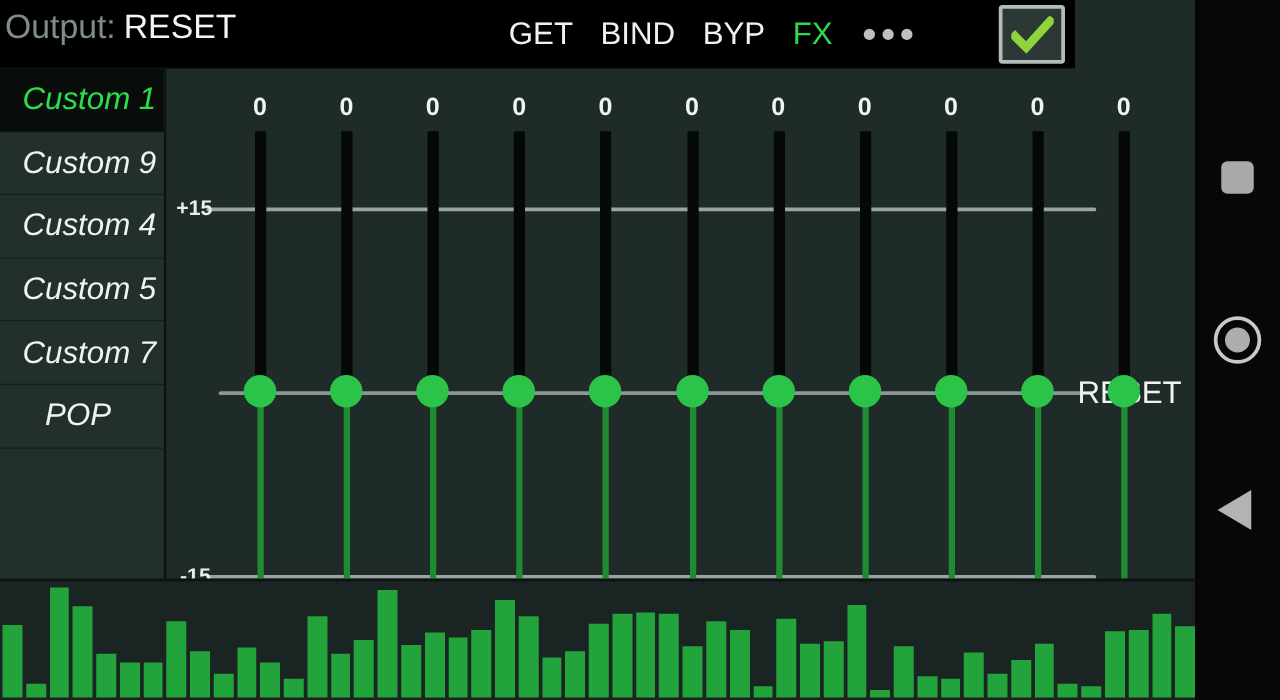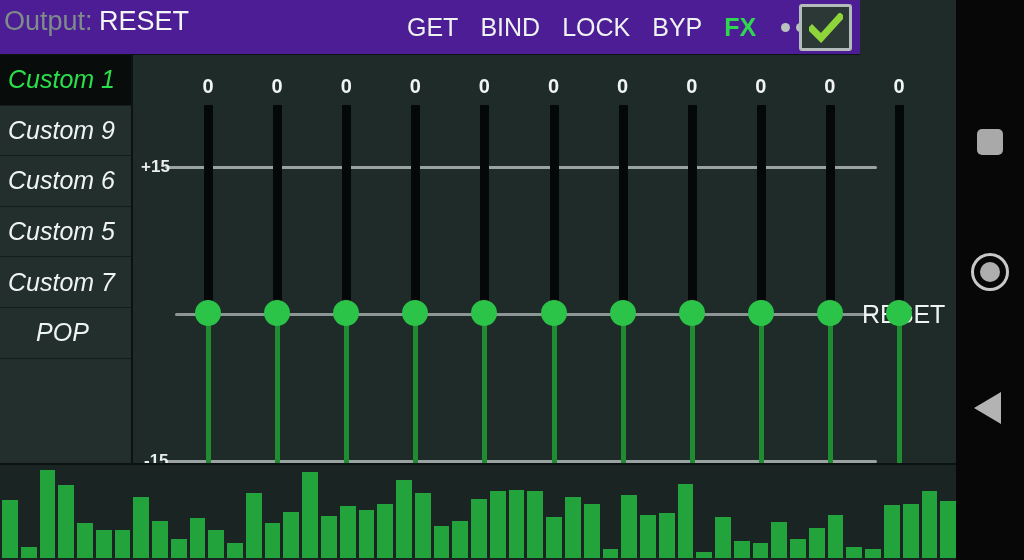--- a/index.html
+++ b/index.html
@@ -30,21 +30,21 @@
     background: #1e2b29;
     overflow: hidden;
   }
 
   
   .header {
     position: absolute;
     left: 0; top: 0;
     width: 860px;
     height: 55px;
-    background: #4c1d95;
+    background: #000000;
     border-bottom: 1px solid #0c1413;
     box-sizing: border-box;
   }
   .output-label {
     position: absolute;
     left: 4px; top: 6px;
     font-size: 27px;
     color: #7e8c8a;
     letter-spacing: 0px;
   }
@@ -63,21 +63,21 @@
     gap: 0px;
   }
   .hdr-btn {
     font-size: 25px;
     color: #eef2f1;
     padding: 0 11px;
     line-height: 55px;
     cursor: pointer;
     white-space: nowrap;
   }
-  .hdr-btn.accent { color: #2fd64f; font-weight: bold; }
+  .hdr-btn.accent { color: #2fd64f; }
   .dots-btn {
     display: flex;
     align-items: center;
     gap: 6px;
     padding: 0 14px;
     height: 55px;
     cursor: pointer;
   }
   .dots-btn i {
     display: block;
@@ -113,21 +113,21 @@
   }
   .preset {
     height: 50.6px;
     box-sizing: border-box;
     border-bottom: 1px solid #131d1c;
     display: flex;
     align-items: center;
     font-size: 25px;
     font-style: italic;
     color: #eff3f2;
-    padding-left: 8px;
+    padding-left: 18px;
     cursor: pointer;
     background: #222f2d;
   }
   .preset.right { justify-content: center; padding-left: 0; padding-right: 6px;}
   .preset.selected {
     background: #080d0c;
     color: #29e04b;
   }
 
   
@@ -285,21 +285,20 @@
 
   <div class="app">
 
     <div class="header">
       <span class="output-label">Output:</span>
       <span class="output-value">RESET</span>
 
       <div class="hdr-btns" id="hdr-btns">
           <span class="hdr-btn">GET</span>
           <span class="hdr-btn">BIND</span>
-          <span class="hdr-btn">LOCK</span>
           <span class="hdr-btn">BYP</span>
           <span class="hdr-btn accent">FX</span>
           <span class="dots-btn">
             <i></i>
             <i></i>
             <i></i>
           </span>
         </div>
 
       <div class="check-btn">
@@ -310,21 +309,21 @@
     </div>
 
     <div class="sidebar" id="sidebar">
         <div class="preset selected">
           <span>Custom 1</span>
         </div>
         <div class="preset">
           <span>Custom 9</span>
         </div>
         <div class="preset">
-          <span>Custom 6</span>
+          <span>Custom 4</span>
         </div>
         <div class="preset">
           <span>Custom 5</span>
         </div>
         <div class="preset">
           <span>Custom 7</span>
         </div>
         <div class="preset right">
           <span>POP</span>
         </div>

